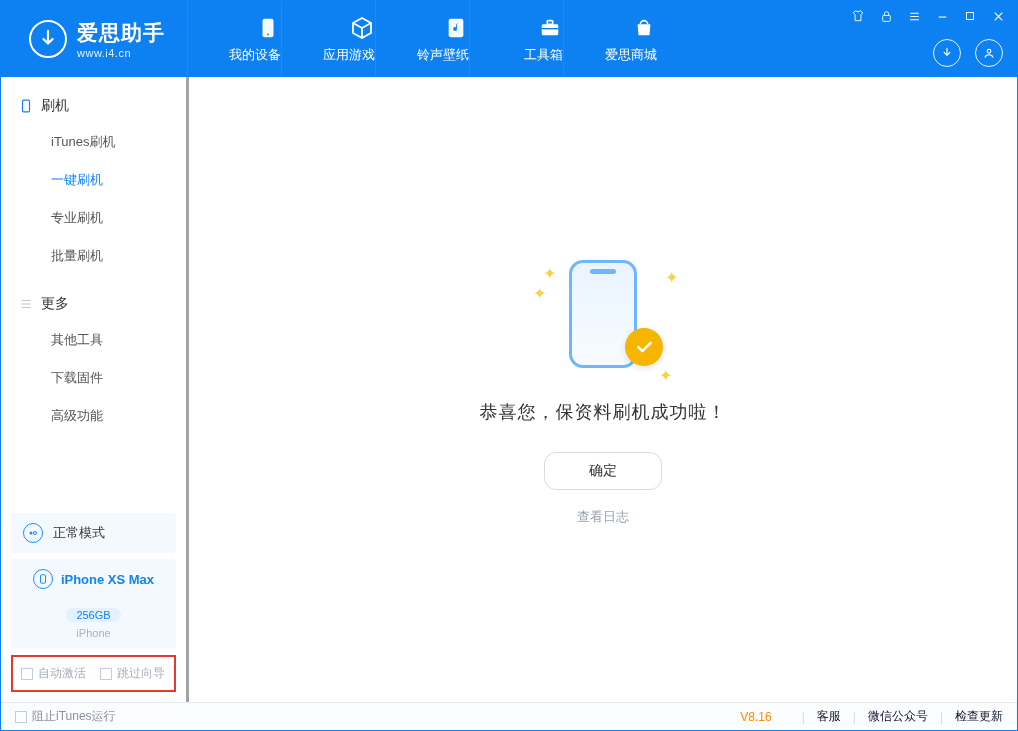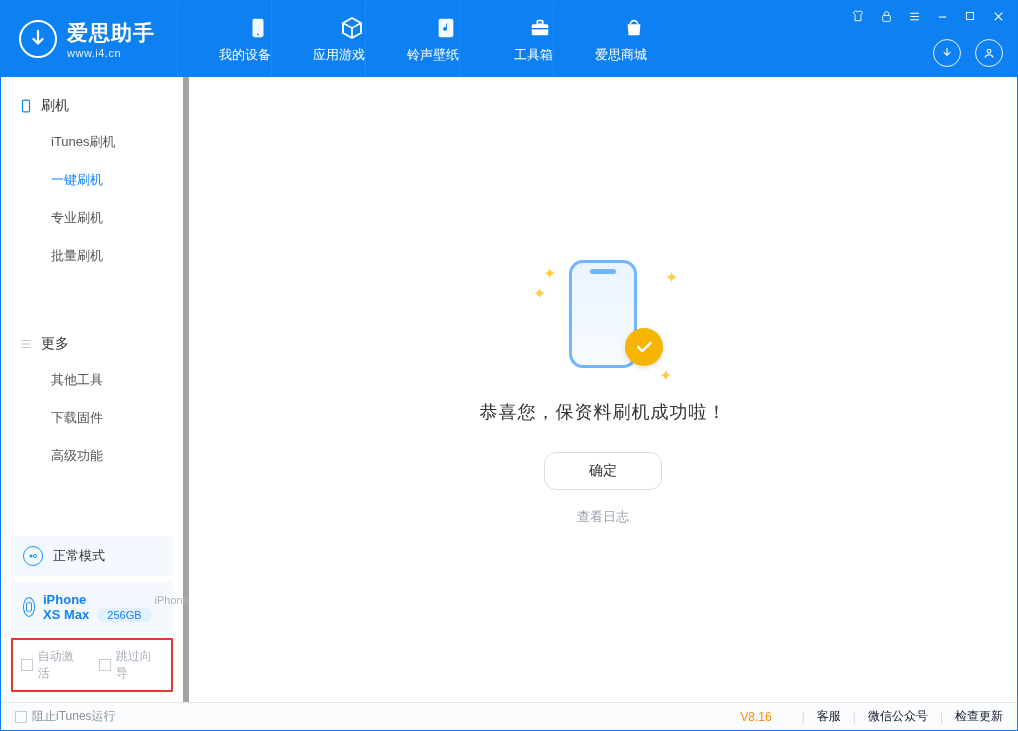--- a/index.html
+++ b/index.html
@@ -9,21 +9,21 @@
 .titlebar {
   height: 76px;
   background: linear-gradient(180deg,#0d80f2 0%, #0d80f2 100%);
   display: flex;
   align-items: stretch;
   color: #fff;
   position: relative;
 }
 .logo {
   display: flex; align-items: center; gap: 10px;
-  padding: 0 22px 0 18px;
+  padding: 0 22px 0 28px;
 }
 .logo-mark {
   width: 38px; height: 38px; border-radius: 50%;
   border: 2.5px solid #fff; display:flex;align-items:center;justify-content:center;
 }
 .logo-text .name { font-size: 21px; font-weight: 600; letter-spacing: 1px; }
 .logo-text .url  { font-size: 11px; opacity: .9; letter-spacing: .5px; }
 
 .tabs { display:flex; }
 .tab {
@@ -45,39 +45,39 @@
 }
 .hr-btn {
   width:28px;height:28px;border-radius:50%;
   border:1.6px solid rgba(255,255,255,0.9);
   display:flex;align-items:center;justify-content:center;cursor:pointer;color:#fff;font-size:14px;
 }
 
 
 .body { display:flex; height: calc(100% - 76px - 28px); }
 .sidebar {
-  width: 188px; border-right:6px solid #a3a3a3; background:#fff;
-  display:flex; flex-direction:column;gap:40px;
+  width: 188px; border-right:3px solid #a3a3a3; background:#fff;
+  display:flex; flex-direction:column;
 }
 .side-block { padding-top:10px; }
 .side-head {
   display:flex; align-items:center; gap:8px;
   padding: 10px 18px 8px 18px; font-size:14px; color:#333;
 }
 .side-head .sqicon { width:14px;height:14px; }
 .side-item {
   padding: 10px 18px 10px 50px; font-size:13px; color:#555; cursor:pointer;
 }
 .side-item.active { color:#1183f6; }
 
 .side-bottom { margin-top:auto; }
 .mode-card, .device-card {
   margin: 6px 10px; background:#f4f8ff; border-radius:3px;
   padding:10px 12px; font-size:13px; color:#333;
-  display:flex; flex-direction:row; gap:3px;
+  display:flex; flex-direction:column; gap:3px;align-items:center;
 }
 .mode-card { flex-direction:row; align-items:center; gap:10px; }
 .round-icon {
   width:20px;height:20px;border-radius:50%;border:1.6px solid #1890ff;
   display:flex;align-items:center;justify-content:center;color:#1890ff;font-size:10px;
 }
 .device-card .dname { font-weight:600; color:#1183f6; }
 .device-card .badge {
   display:inline-block; background:#e3f0ff; color:#1183f6;
   border-radius:10px; padding:1px 10px; font-size:11px; margin-top:16px; width:fit-content;

